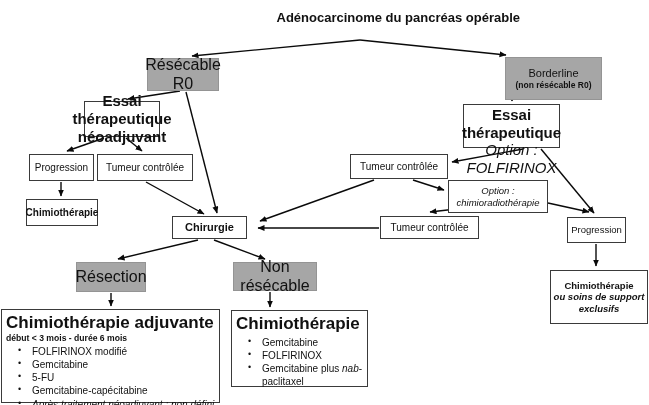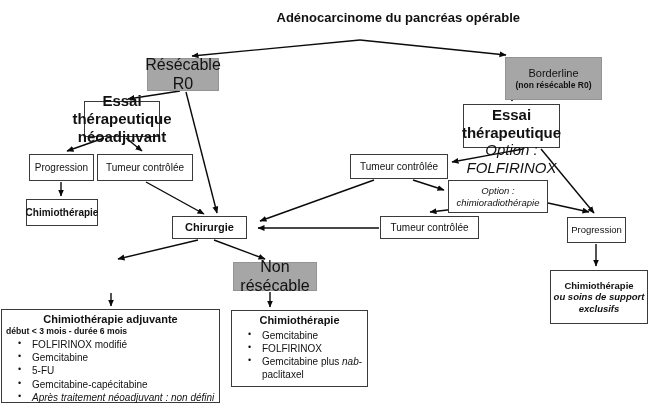--- a/index.html
+++ b/index.html
@@ -19,21 +19,21 @@
   .bold{font-weight:bold;}
   .ital{font-style:italic;}
   .title{
     position:absolute;left:200px;top:10px;width:320px;text-align:right;
     font-weight:bold;font-size:13px;z-index:2;
   }
   .bigbox{
     position:absolute;box-sizing:border-box;z-index:2;background:#fff;
     border:1.4px solid #3a3a3a;font-size:10px;line-height:1.3;padding:3px 4px 2px 4px;
   }
-  .bigbox .bb-title{text-align:center;font-weight:bold;font-size:11px;line-height:1.15;}
+  .bigbox .bb-title{font-weight:bold;font-size:17px;line-height:1.15;}
   .bigbox .bb-sub{text-align:left;font-weight:bold;font-size:8.6px;line-height:1.2;}
   .bigbox ul{margin:2px 0 0 0;padding:0 0 0 12px;list-style:none;}
   .bigbox li{position:relative;padding-left:14px;line-height:1.32;}
   .bigbox li::before{content:"\2022";position:absolute;left:0;top:0;font-size:9px;}
   .small-caps-like{font-size:16px;}
 </style>
 </head>
 <body>
 
 <div id="diagram">
@@ -112,20 +112,23 @@
   </div>
 
   <div class="node" style="left:380px;top:216px;width:99px;height:23px;">
     <span>Tumeur contrôlée</span>
   </div>
 
   <div class="node" style="left:567px;top:217px;width:59px;height:26px;font-size:9.5px;">
     <span>Progression</span>
   </div>
 
+  <div class="node gray small-caps-like" style="left:76px;top:262px;width:70px;height:30px;">
+    <span>Résection</span>
+  </div>
 
   <div class="node gray small-caps-like" style="left:233px;top:262px;width:84px;height:29px;">
     <span>Non résécable</span>
   </div>
 
   <div class="bigbox" style="left:1px;top:309px;width:219px;height:94px;">
     <div class="bb-title">Chimiothérapie adjuvante</div>
     <div class="bb-sub">début &lt; 3 mois - durée 6 mois</div>
     <ul>
       <li>FOLFIRINOX modifié</li>

